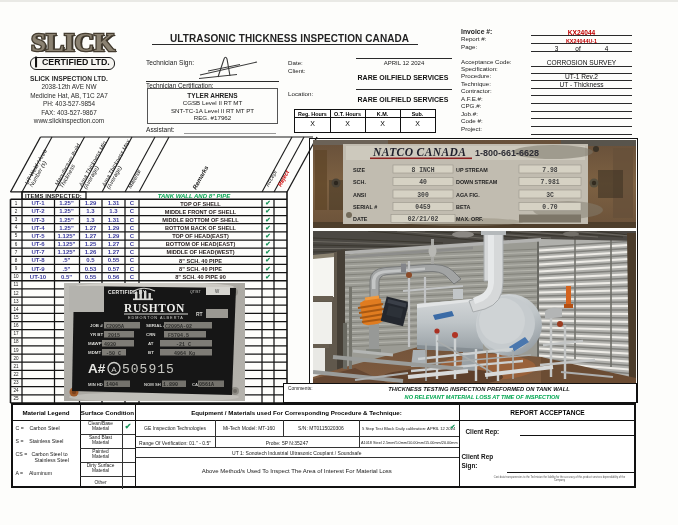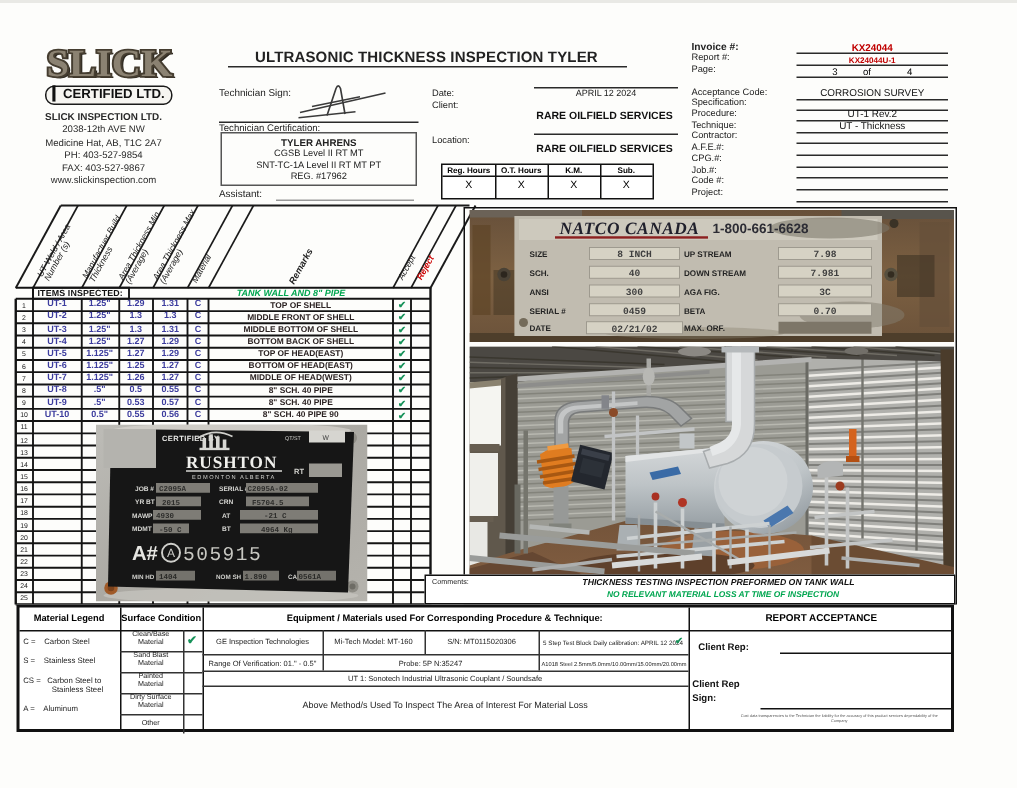--- a/index.html
+++ b/index.html
@@ -30,21 +30,21 @@
 
 <div class="a c" style="left:8px;top:75px;width:122px;font-size:6.4px;color:#2a2a2a;line-height:8.4px;">
 <div class="b" style="font-size:6.6px;">SLICK INSPECTION LTD.</div>
 <div>2038-12th AVE NW</div>
 <div>Medicine Hat, AB, T1C 2A7</div>
 <div>PH: 403-527-9854</div>
 <div>FAX: 403-527-9867</div>
 <div>www.slickinspection.com</div>
 </div>
 
-<div class="a b" style="left:170px;top:32.5px;white-space:nowrap;font-size:10px;color:#222;letter-spacing:0.1px;">ULTRASONIC THICKNESS INSPECTION TYLER</div>
+<div class="a b" style="left:170px;top:32.5px;white-space:nowrap;font-size:10px;color:#222;letter-spacing:0.1px;">ULTRASONIC THICKNESS INSPECTION CANADA</div>
 
 <div class="ln" style="left:152px;top:43.5px;width:266px;height:1.6px;"></div>
 
 <div class="a" style="left:146px;top:59px;font-size:6.6px;color:#222;">Technician Sign:</div>
 
 <div class="a" style="left:195px;top:45px;width:70px;height:35px;">
 <svg width="70" height="35" viewBox="0 0 70 35">
 <path d="M5,30 L62,17" stroke="#3a3a3a" stroke-width="1.1" fill="none"></path>
 <path d="M13,26 L45,19.5" stroke="#3a3a3a" stroke-width="1" fill="none"></path>
 <path d="M23,32 L29,14 Q30.5,10.5 32,14 L35,31" stroke="#3a3a3a" stroke-width="1.1" fill="none"></path>

